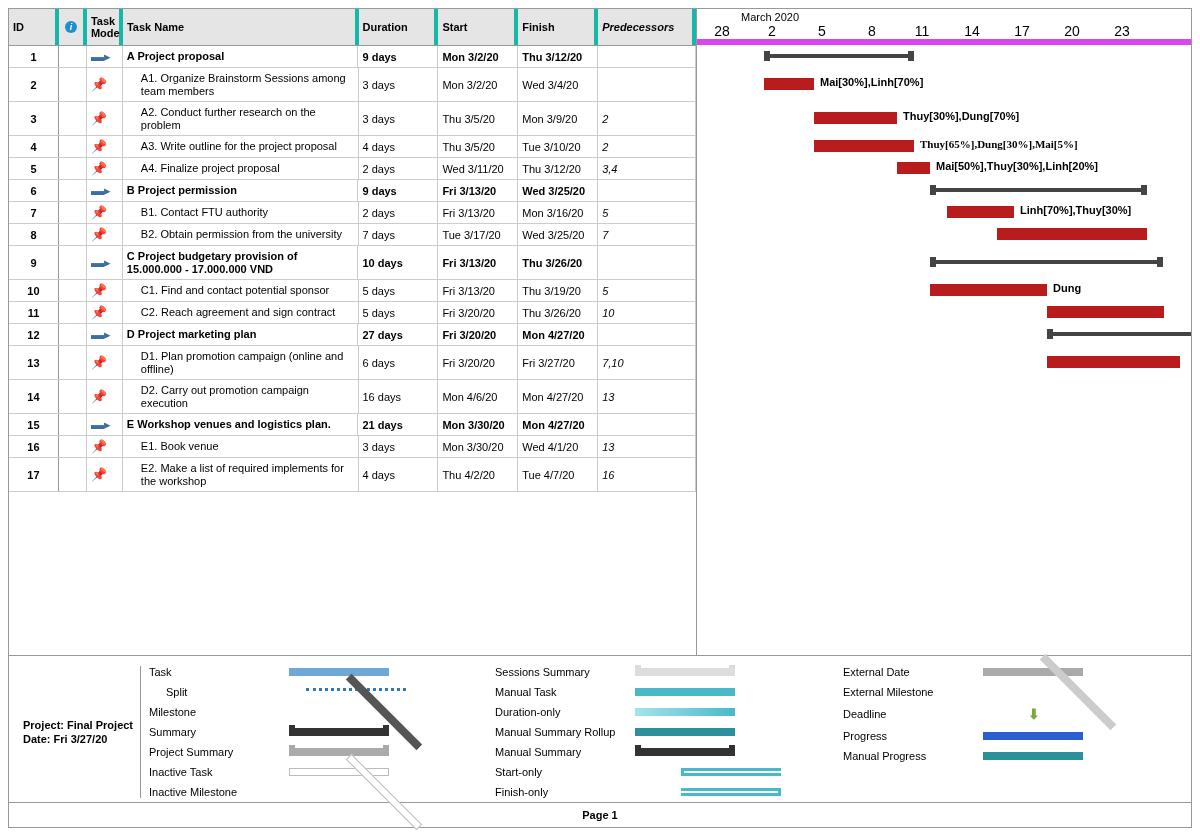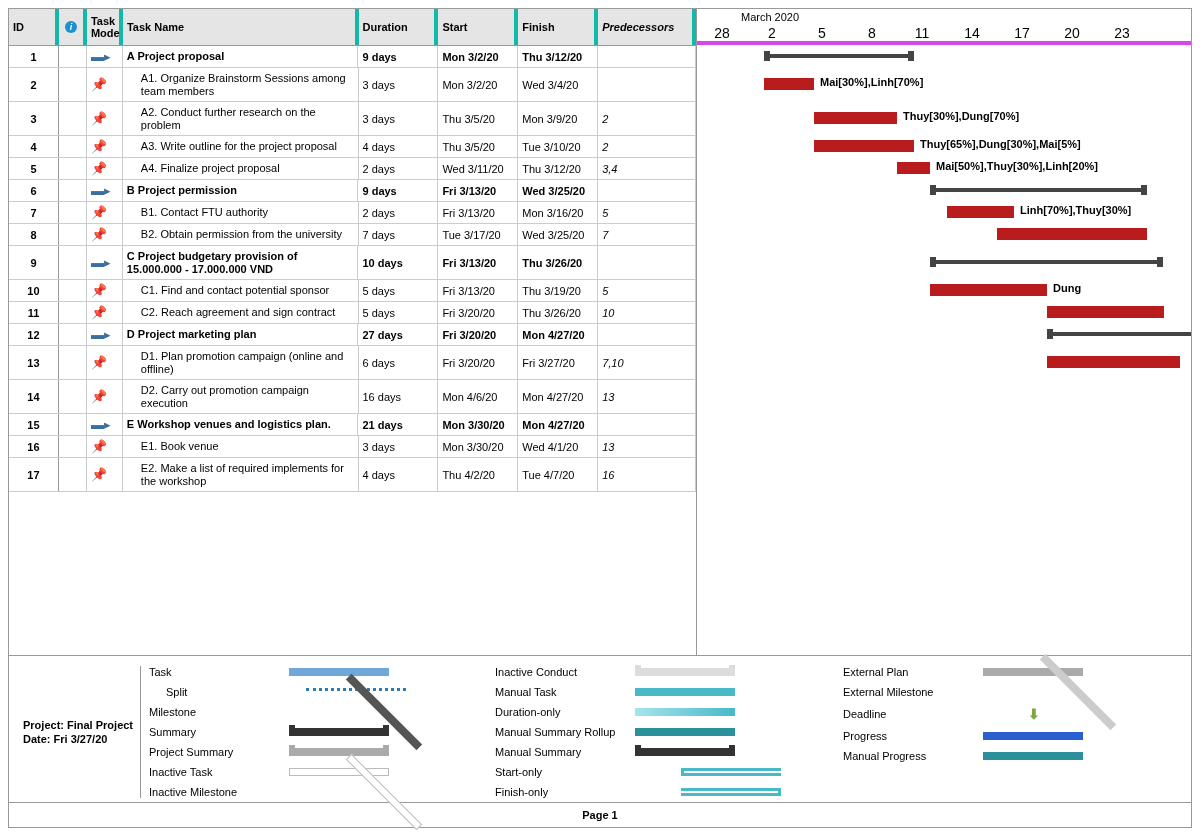--- a/index.html
+++ b/index.html
@@ -71,21 +71,21 @@
   .indent { padding-left: 18px; }
   .info-icon {
     width: 12px; height: 12px; border-radius: 50%;
     background: #1e90d0; color:#fff; font-size:9px; font-weight:700;
     display:inline-flex; align-items:center; justify-content:center;
     font-style: italic;
   }
   .mode-icon { color:#2ea5c7; font-size:13px; }
   .mode-icon.sum { color:#3a6fa0; }
   .timeline-header {
-    border-bottom: 4px solid #d946ef;
+    border-bottom: 6px solid #d946ef;
     height: 36px;
     position: relative;
   }
   .month-label {
     position: absolute;
     top: 2px;
     font-size: 11px;
   }
   .ticks {
     position: absolute;
@@ -454,21 +454,21 @@
           <div class="grow" style="height: 34px;">
             <div class="bar" style="left: 67px; width: 50px;">
               <span class="bar-label">Mai[30%],Linh[70%]</span>
             </div>
           </div>
           <div class="grow" style="height: 34px;">
             <div class="bar" style="left: 117px; width: 83px;">
               <span class="bar-label">Thuy[30%],Dung[70%]</span>
             </div>
           </div>
-          <div class="grow" style="height: 22px;">
+          <div class="grow" style="height: 22px; font-family: Liberation Serif, serif;">
             <div class="bar" style="left: 117px; width: 100px;">
               <span class="bar-label">Thuy[65%],Dung[30%],Mai[5%]</span>
             </div>
           </div>
           <div class="grow" style="height: 22px;">
             <div class="bar" style="left: 200px; width: 33px;">
               <span class="bar-label">Mai[50%],Thuy[30%],Linh[20%]</span>
             </div>
           </div>
           <div class="grow" style="height: 22px;">
@@ -538,21 +538,21 @@
             <span style="width: 130px;">Inactive Task</span>
             <span class="lswatch sw-inact"></span>
           </div>
           <div class="litem">
             <span style="width: 130px;">Inactive Milestone</span>
             <span class="lswatch sw-inmile"></span>
           </div>
         </div>
       <div class="lcol" id="lc2">
           <div class="litem">
-            <span style="width: 130px;">Inactive Conduct</span>
+            <span style="width: 130px;">Sessions Summary</span>
             <span class="lswatch sw-insum"></span>
           </div>
           <div class="litem">
             <span style="width: 130px;">Manual Task</span>
             <span class="lswatch sw-manual"></span>
           </div>
           <div class="litem">
             <span style="width: 130px;">Duration-only</span>
             <span class="lswatch sw-dur"></span>
           </div>
@@ -568,21 +568,21 @@
             <span style="width: 130px;">Start-only</span>
             <span class="lswatch sw-start"></span>
           </div>
           <div class="litem">
             <span style="width: 130px;">Finish-only</span>
             <span class="lswatch sw-finish"></span>
           </div>
         </div>
       <div class="lcol" id="lc3">
           <div class="litem">
-            <span style="width: 130px;">External Plan</span>
+            <span style="width: 130px;">External Date</span>
             <span class="lswatch sw-ext"></span>
           </div>
           <div class="litem">
             <span style="width: 130px;">External Milestone</span>
             <span class="lswatch sw-extm"></span>
           </div>
           <div class="litem">
             <span style="width: 130px;">Deadline</span>
             <span class="sw-dead">⬇</span>
           </div>

